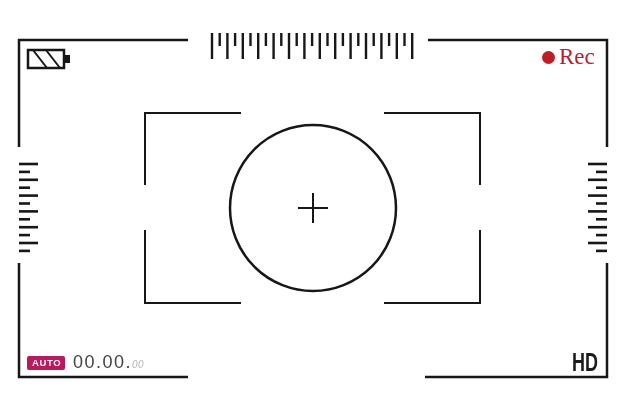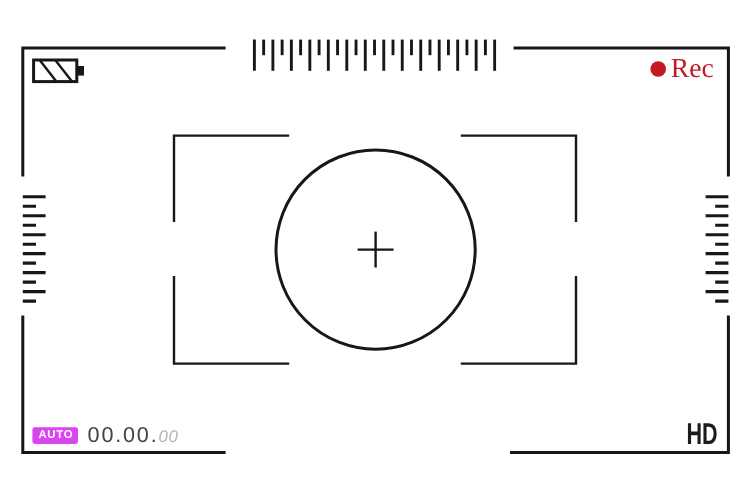--- a/index.html
+++ b/index.html
@@ -1,28 +1,28 @@
 <!DOCTYPE html>
 <html><head>
 <meta charset="utf-8">
 <style>
   html,body{margin:0;padding:0;background:#ffffff;}
   .stage{position:relative;width:626px;height:418px;background:#ffffff;overflow:hidden;
-         font-family:"Liberation Sans",sans-serif;border-radius:31px;}
+         font-family:"Liberation Sans",sans-serif;}
   .stage svg{position:absolute;left:0;top:0;}
   .stroke{stroke:#171717;fill:none;}
   .rec{position:absolute;left:542px;top:46px;display:flex;align-items:center;gap:4px;
        font-family:"Liberation Serif",serif;font-size:23px;line-height:22px;color:#c11b24;}
   .rec-dot{width:13px;height:13px;border-radius:50%;background:#c11b24;display:inline-block;}
-  .auto-badge{position:absolute;left:27px;top:356px;background:#d946ef;color:#ffffff;
+  .auto-badge{position:absolute;left:27px;top:356px;background:#be185d;color:#ffffff;
        font-size:9.5px;font-weight:bold;letter-spacing:0.6px;padding:2px 4px 2px 5px;
        border-radius:2px;line-height:10px;}
   .timecode{position:absolute;left:73px;top:352px;white-space:nowrap;}
   .ts-big{font-size:18px;font-weight:400;color:#434343;letter-spacing:1.5px;text-align:center;}
-  .ts-small{font-size:14px;color:#b5b5b5;letter-spacing:0.5px;font-style:italic;}
+  .ts-small{font-size:10px;color:#b5b5b5;letter-spacing:0.5px;font-style:italic;}
   .hd{position:absolute;left:572px;top:348px;font-size:25px;font-weight:700;color:#1c1c1c;
       transform:scaleX(0.72);transform-origin:left top;letter-spacing:0px;}
 </style>
 </head>
 <body>
 
 <div class="stage">
 
   <svg width="626" height="418" viewBox="0 0 626 418">
 

